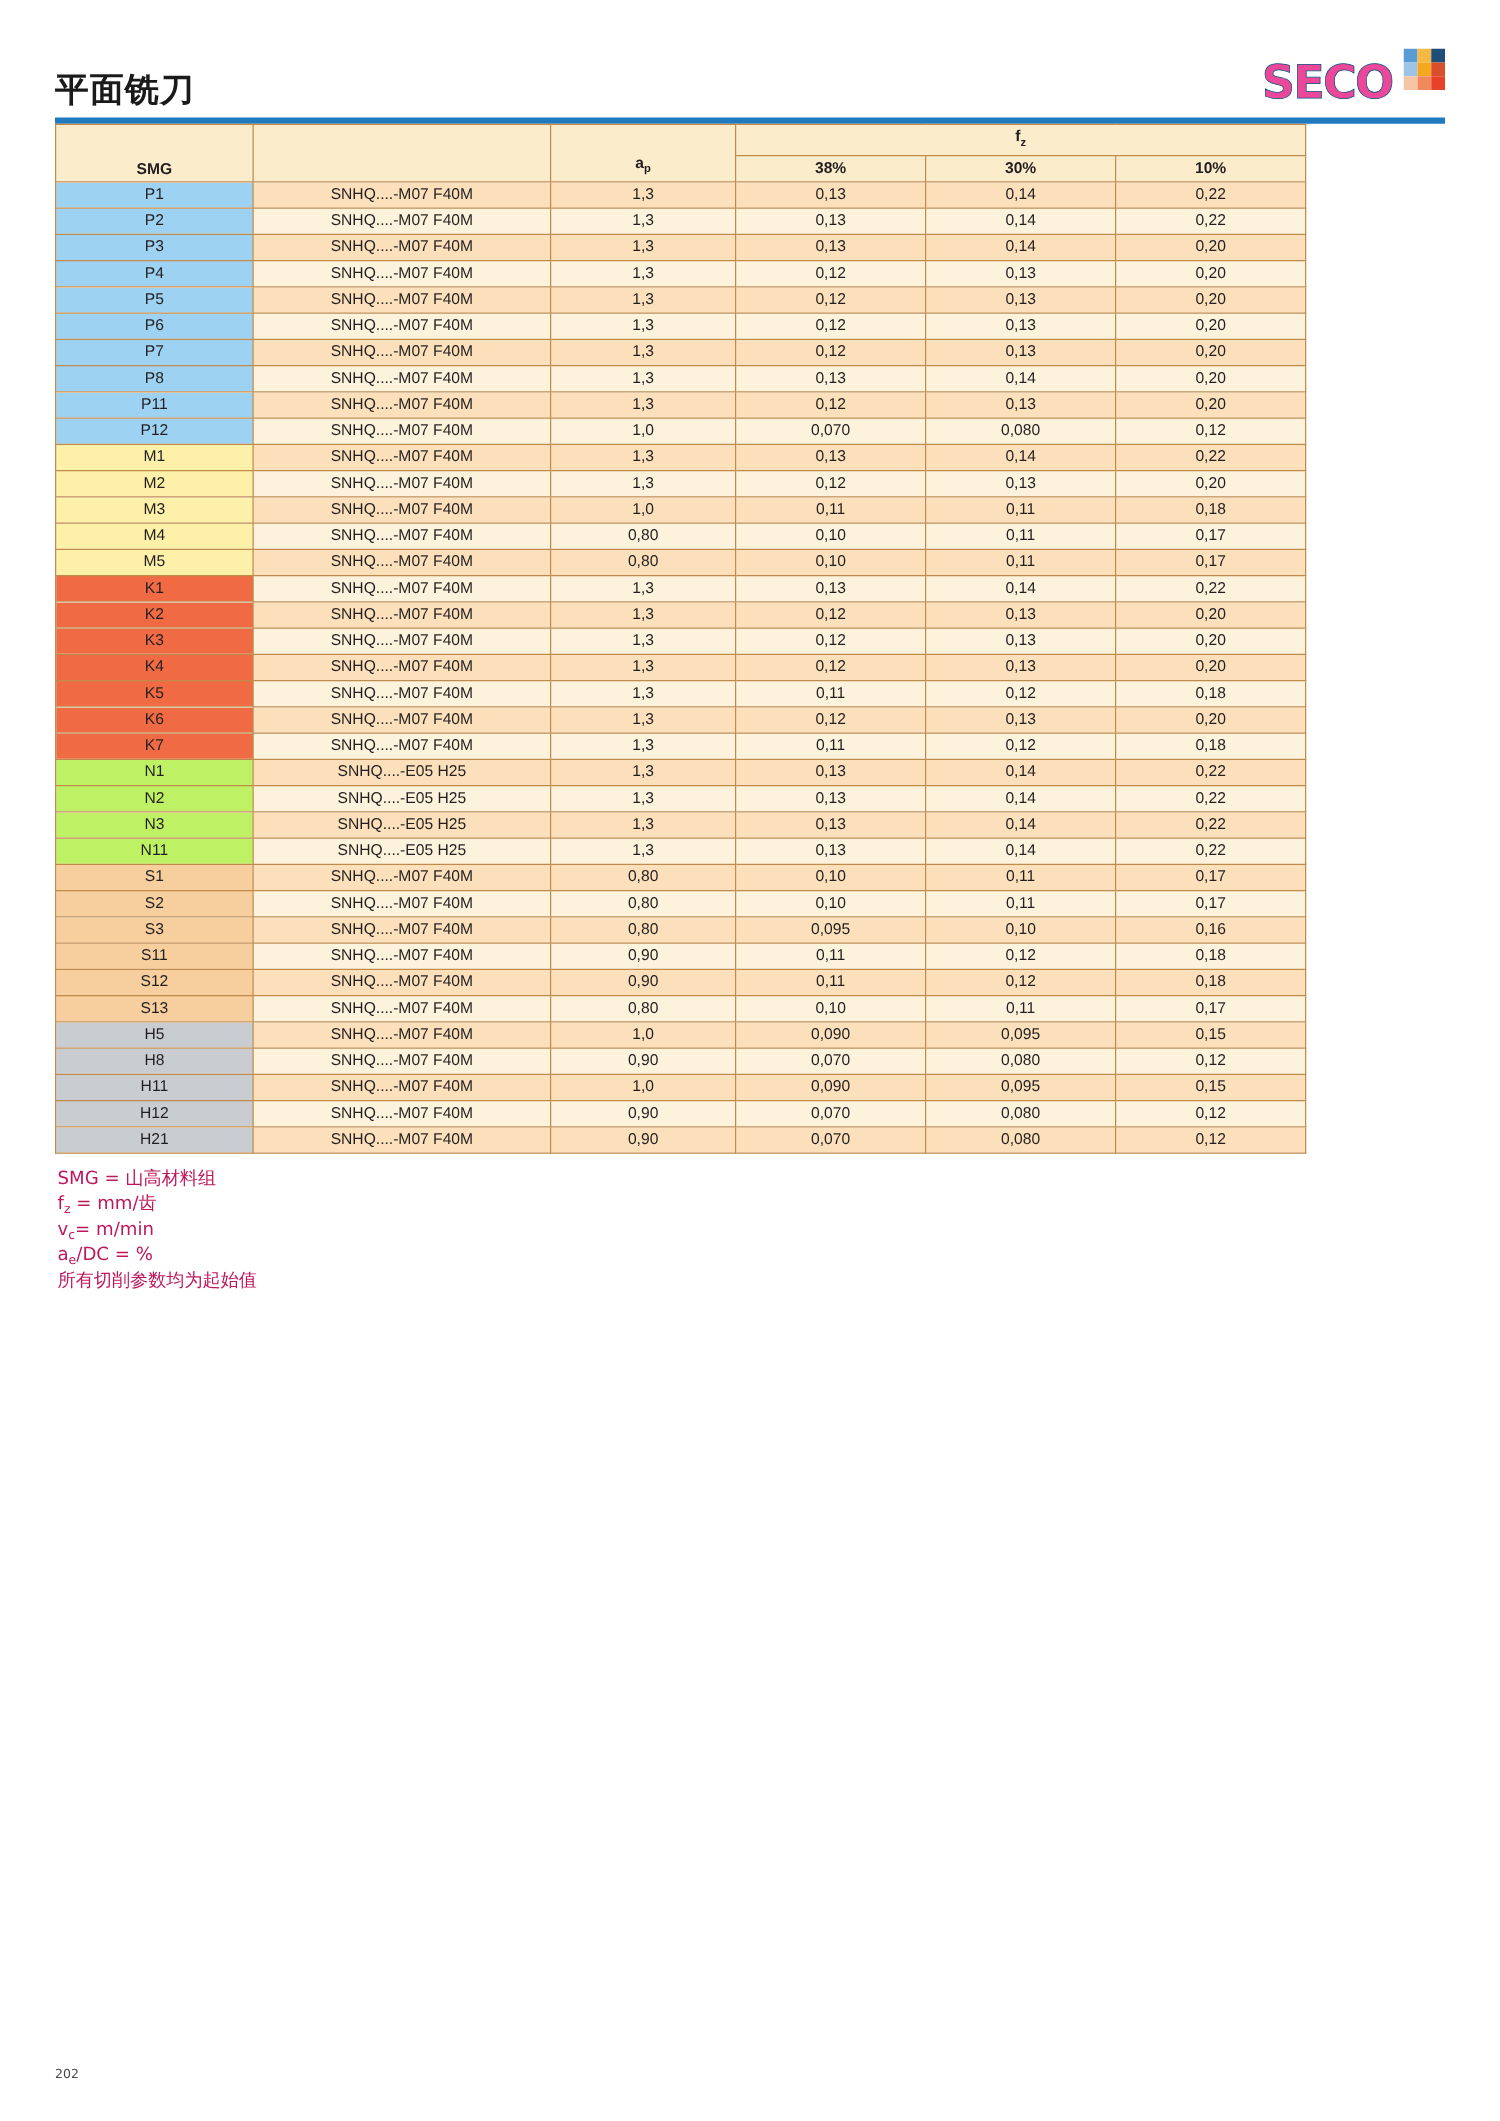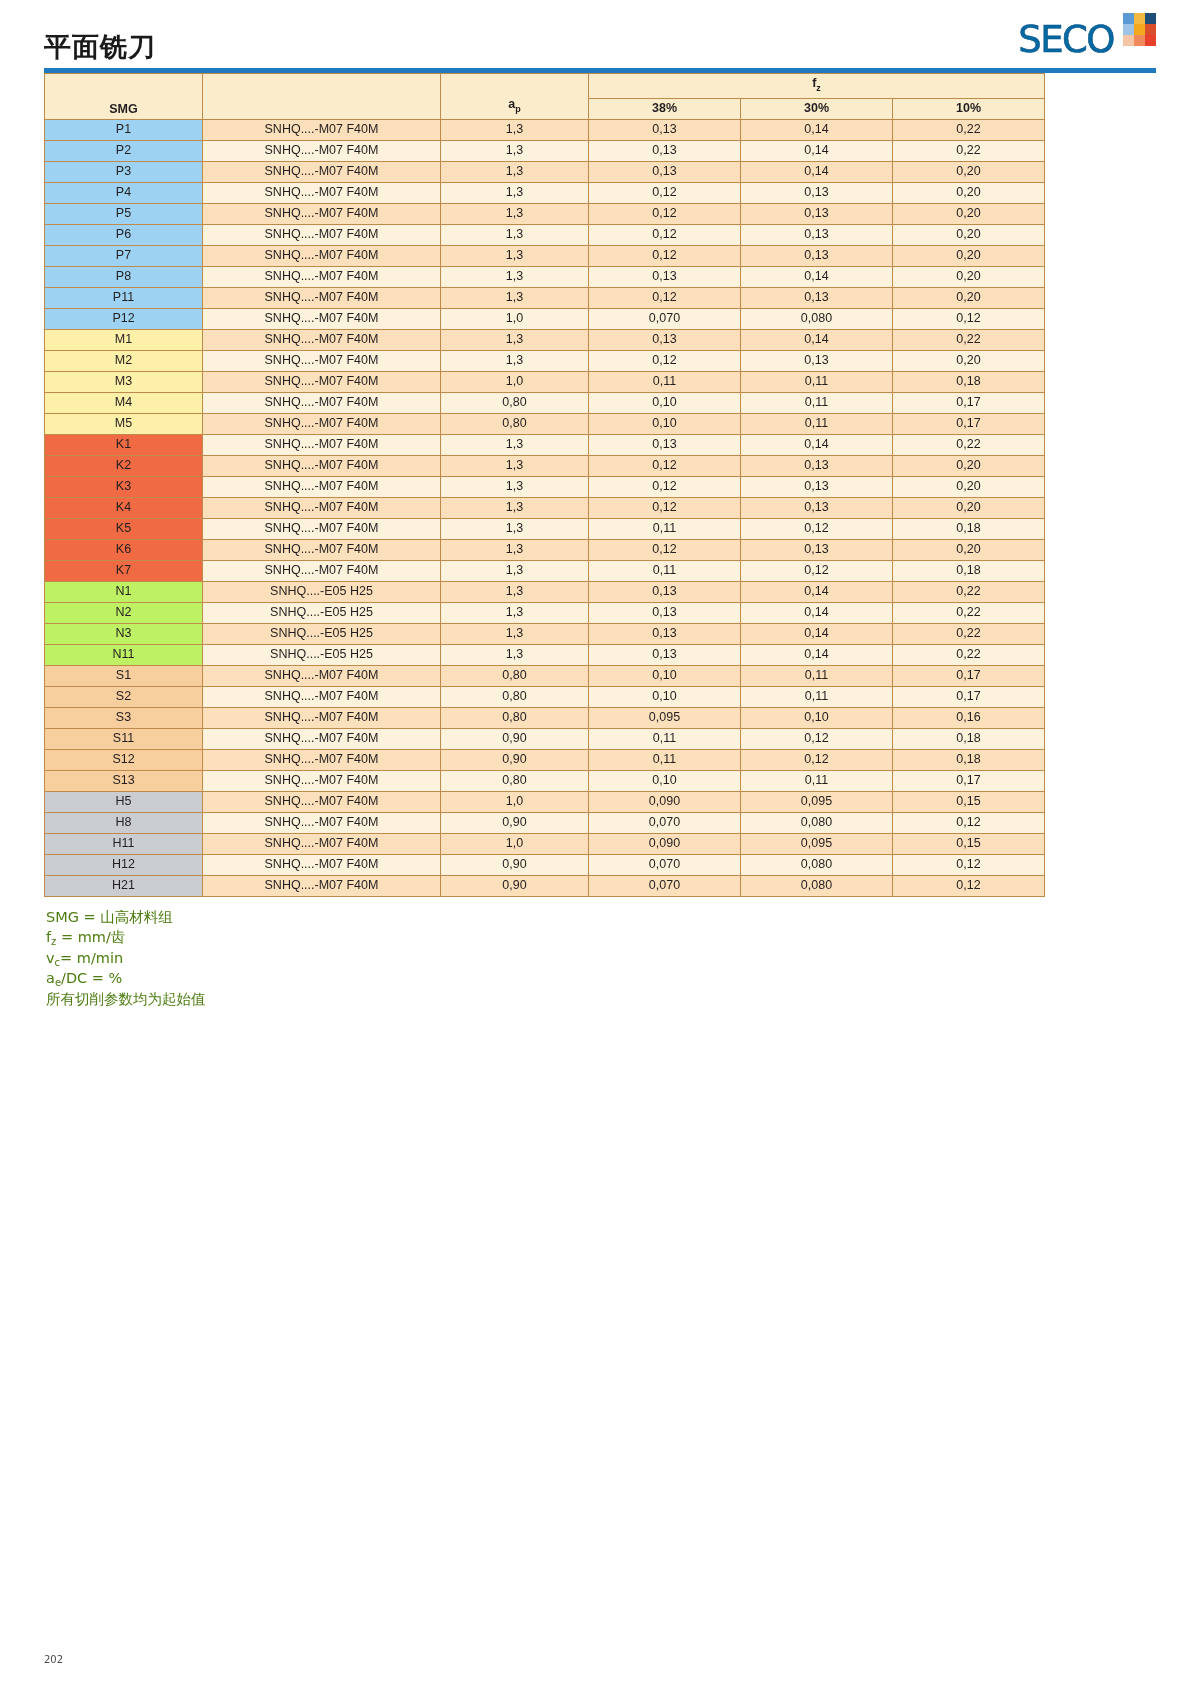--- a/index.html
+++ b/index.html
@@ -23,42 +23,43 @@
     padding: 0 44px;
   }
 
   
   .header {
     position: relative;
     height: 62px;
     display: flex;
     align-items: flex-end;
     justify-content: space-between;
+    padding-top: 26px;
   }
   .page-title {
     font-family: "DejaVu Sans", "Liberation Sans", sans-serif;
     font-size: 27px;
     font-weight: 600;
     letter-spacing: 1px;
     line-height: 1;
     color: #1a1a1a;
     padding-bottom: 2px;
   }
   .brand {
     display: flex;
     align-items: center;
     gap: 9px;
     padding-bottom: 4px;
   }
   .brand-word {
     font-family: "DejaVu Sans", "Liberation Sans", sans-serif;
     font-size: 37px;
-    font-weight: 400;
+    font-weight: 700;
     letter-spacing: -1.5px;
-    color: #0369a1;
+    color: #ec4899;
     line-height: 1;
     margin-top: 20px;
     -webkit-text-stroke: 0.6px #0b4f87;
   }
   .brand-mark {
     display: grid;
     grid-template-columns: repeat(3, 11px);
     grid-template-rows: repeat(3, 11px);
     gap: 0;
     width: 33px;
@@ -130,21 +131,21 @@
   td.smg.s { background: #f7ce9d; }
   td.smg.h { background: #c9ccd1; }
 
   
   .notes {
     margin-top: 10px;
     margin-left: 2px;
     font-family: "DejaVu Sans", "Liberation Sans", sans-serif;
     font-size: 14.5px;
     line-height: 1.42;
-    color: #4d7c0f;
+    color: #be185d;
   }
   .notes div { white-space: nowrap; }
   .notes sub {
     font-size: 10px;
     vertical-align: baseline;
     position: relative;
     top: 3px;
   }
 
   .page-number {

